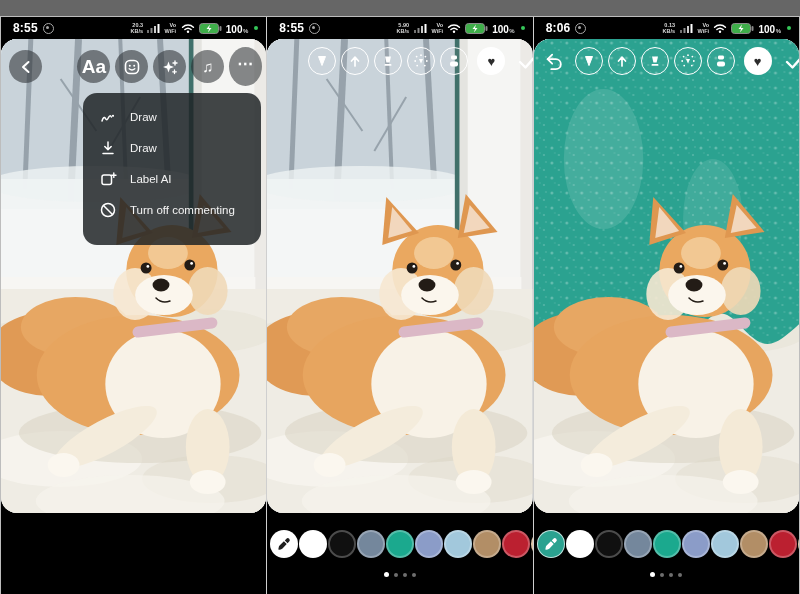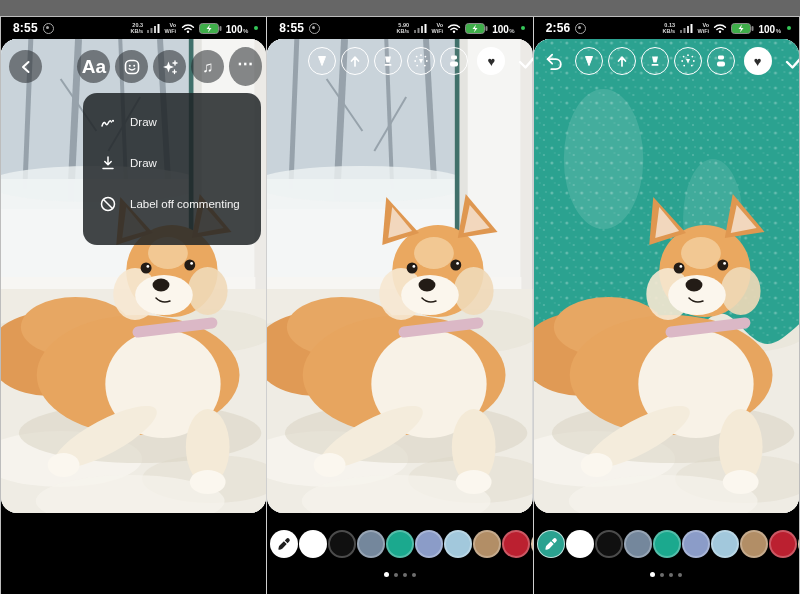--- a/index.html
+++ b/index.html
@@ -230,24 +230,31 @@
           <span>Draw</span>
         </div>
         <div class="menu-item">
           <svg width="18" height="18" viewBox="0 0 18 18">
               <path d="M9 3 v7.5 M5.8 7.5 L9 10.8 L12.2 7.5 M4 14.5 h10" stroke="#fff" stroke-width="1.5" fill="none" stroke-linecap="round" stroke-linejoin="round"></path>
             </svg>
           <span>Draw</span>
         </div>
         <div class="menu-item">
           <svg width="18" height="18" viewBox="0 0 18 18">
+              <rect x="3" y="5" width="9.5" height="9.5" rx="2" stroke="#fff" stroke-width="1.5" fill="none"></rect>
+              <path d="M14.8 3 v4.4 M12.6 5.2 h4.4" stroke="#fff" stroke-width="1.4" stroke-linecap="round"></path>
+            </svg>
+          <span>Label AI</span>
+        </div>
+        <div class="menu-item">
+          <svg width="18" height="18" viewBox="0 0 18 18">
               <circle cx="9" cy="9" r="6.5" stroke="#fff" stroke-width="1.5" fill="none"></circle>
               <path d="M4.5 4.5 L13.5 13.5" stroke="#fff" stroke-width="1.5" stroke-linecap="round"></path>
             </svg>
-          <span>Label off commenting</span>
+          <span>Turn off commenting</span>
         </div>
       </div>
     </div>
 
     <div class="footer footer-left">
       
       
       
     </div>
   </div>
@@ -363,21 +370,21 @@
         <span class="dot"></span>
         <span class="dot"></span>
         <span class="dot"></span>
       </div>
     </div>
   </div>
 
   <div class="panel">
     <div class="statusbar">
       <div class="sb-left">
-        <span class="sb-time">2:56</span>
+        <span class="sb-time">8:06</span>
         <span class="sb-appicon"></span>
       </div>
       <div class="sb-right">
         <span class="sb-stack">
           <span>0.13</span>
           <span>KB/s</span>
         </span>
         <svg width="13" height="10" viewBox="0 0 13 10">
             <rect x="0" y="7" width="2" height="3" fill="#fff" opacity=".45"></rect>
             <rect x="3.5" y="5" width="2" height="5" fill="#fff" opacity=".55"></rect>

